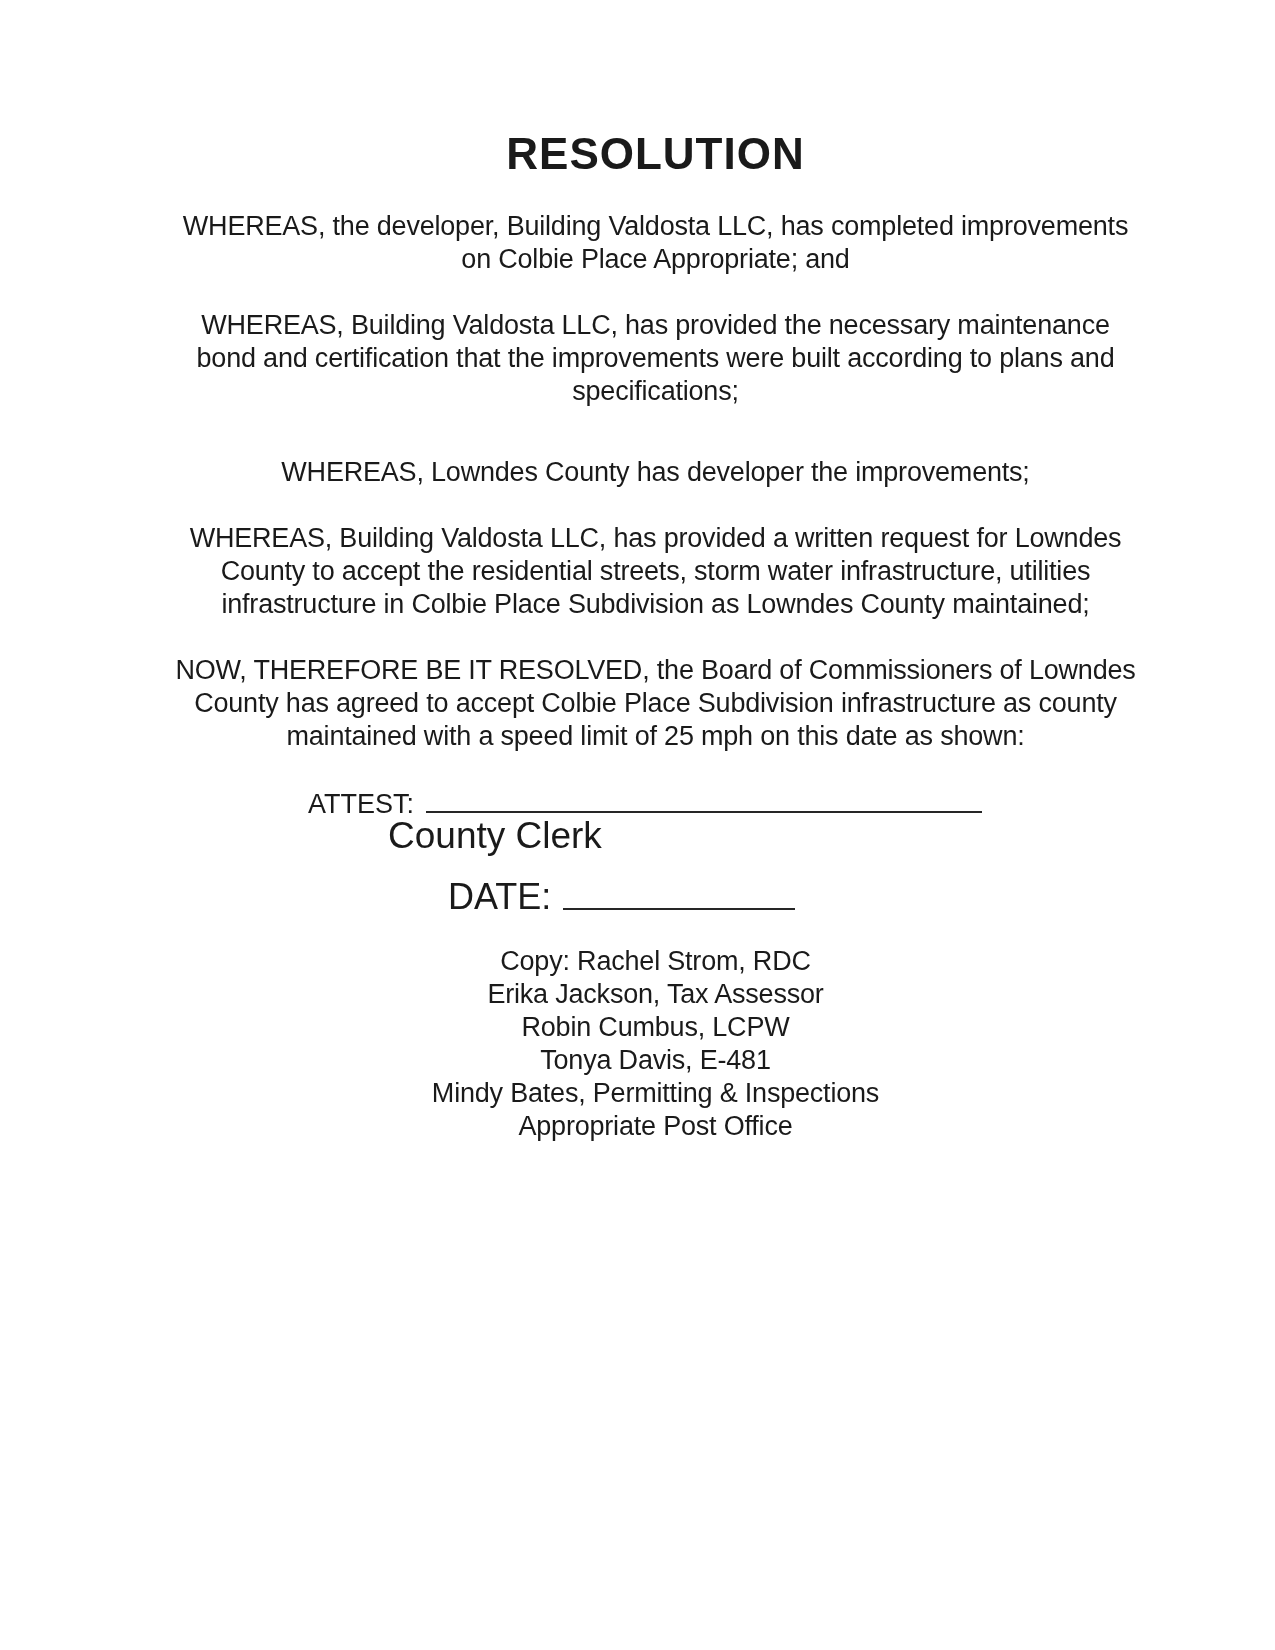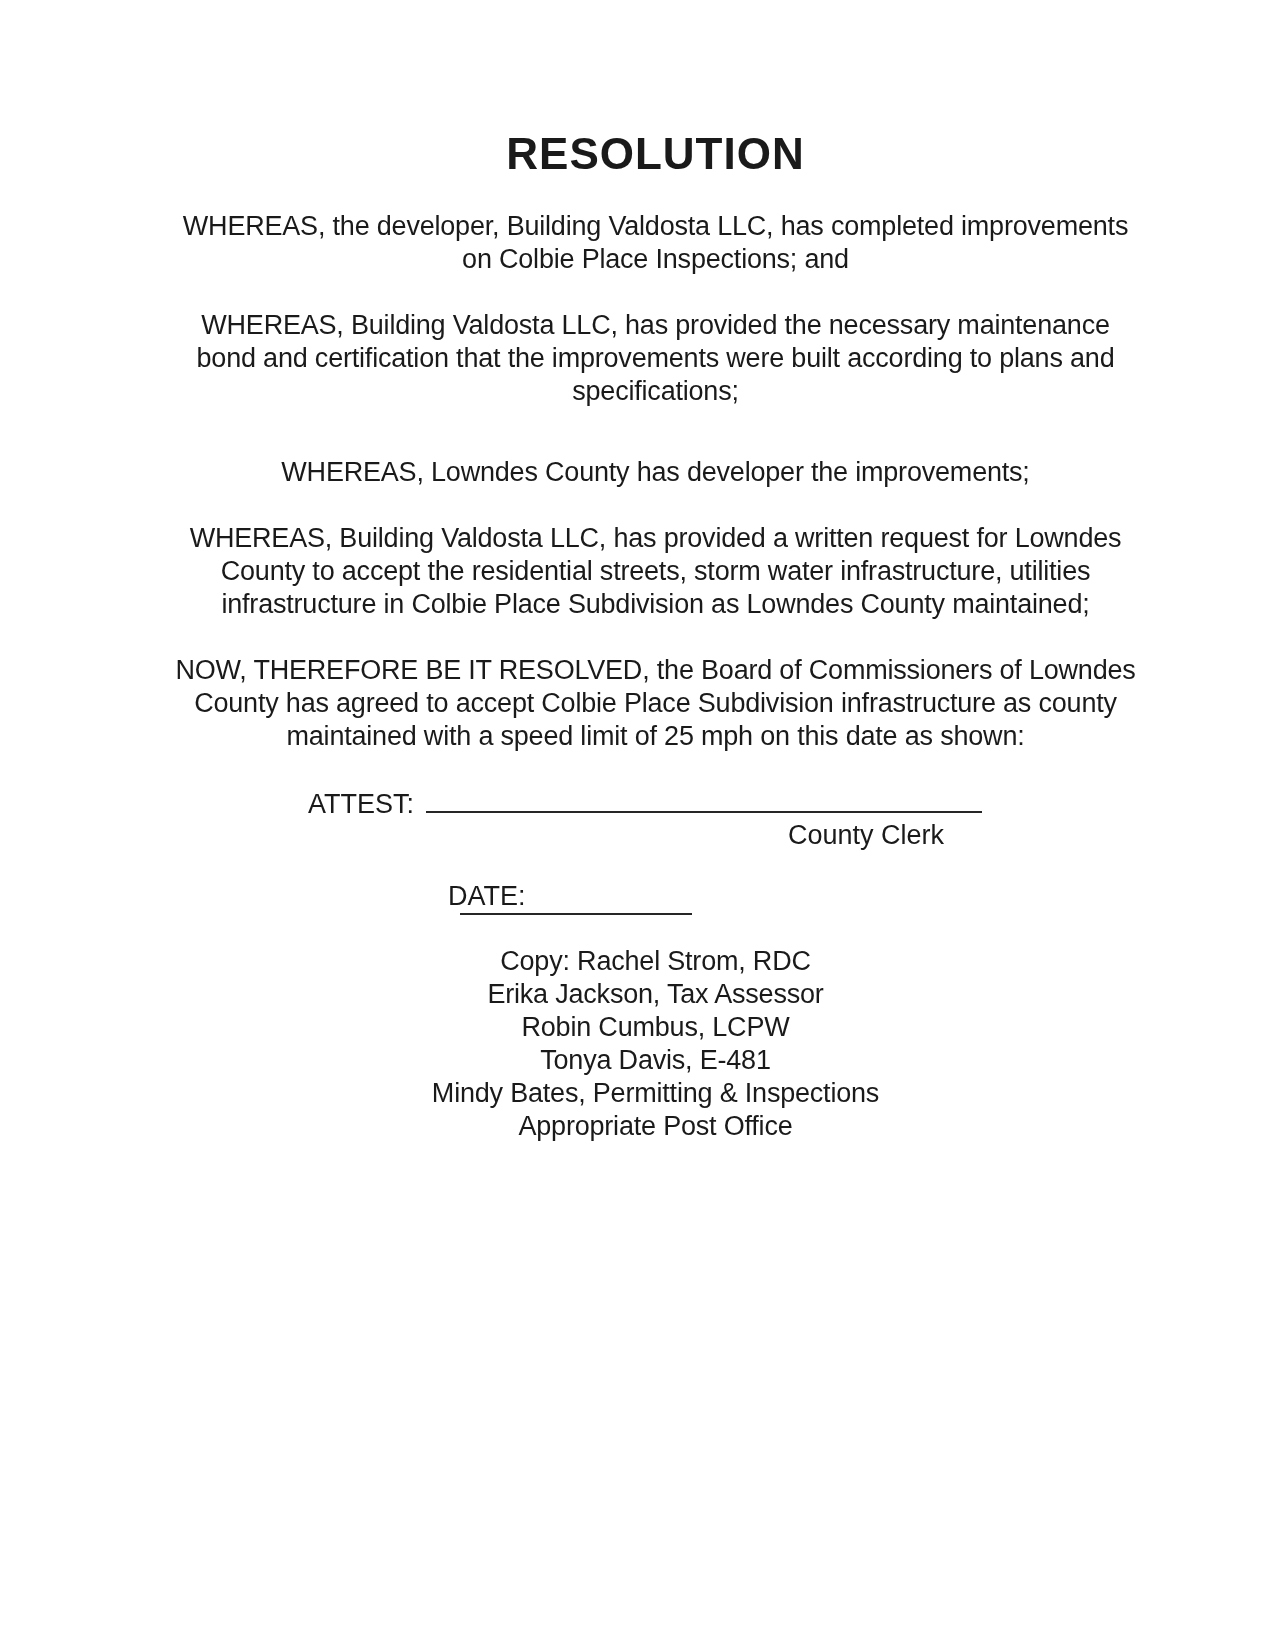--- a/index.html
+++ b/index.html
@@ -47,34 +47,33 @@
   .sig-line {
     display: inline-block;
     width: 556px;
     height: 27px;
     border-bottom: 2px solid #262626;
     margin-left: 12px;
   }
   .sig-caption {
     width: 556px;
     margin-left: 240px;
-    text-align: right;
-    font-size: 27px;
+    text-align: left;
+    font-size: 37px;
     line-height: 33px;
     margin-bottom: 28px;
   }
   .date-row {
     display: flex;
-    align-items: flex-start;
+    align-items: center;
     margin-left: 300px;
-    font-size: 27px;
+    font-size: 36px;
     line-height: 33px;
     height: 33px;
     margin-bottom: 32px;
-    flex-direction: column;
   }
   .date-line {
     display: inline-block;
     width: 232px;
     height: 27px;
     border-bottom: 2px solid #262626;
     margin-left: 12px;
   }
   .copy-list {
     text-align: center;
@@ -85,21 +84,21 @@
   .copy-line { min-height: 33px; }
 </style>
 </head>
 <body>
 
 <div class="page">
 
   <div class="doc-title">RESOLUTION</div>
 
   <div class="para">WHEREAS, the developer, Building Valdosta LLC, has completed improvements
-on Colbie Place Inspections; and</div>
+on Colbie Place Appropriate; and</div>
 
   <div class="para gap-lg">WHEREAS, Building Valdosta LLC, has provided the necessary maintenance
 bond and certification that the improvements were built according to plans and
 specifications;</div>
 
   <div class="para">WHEREAS, Lowndes County has developer the improvements;</div>
 
   <div class="para">WHEREAS, Building Valdosta LLC, has provided a written request for Lowndes
 County to accept the residential streets, storm water infrastructure, utilities
 infrastructure in Colbie Place Subdivision as Lowndes County maintained;</div>

